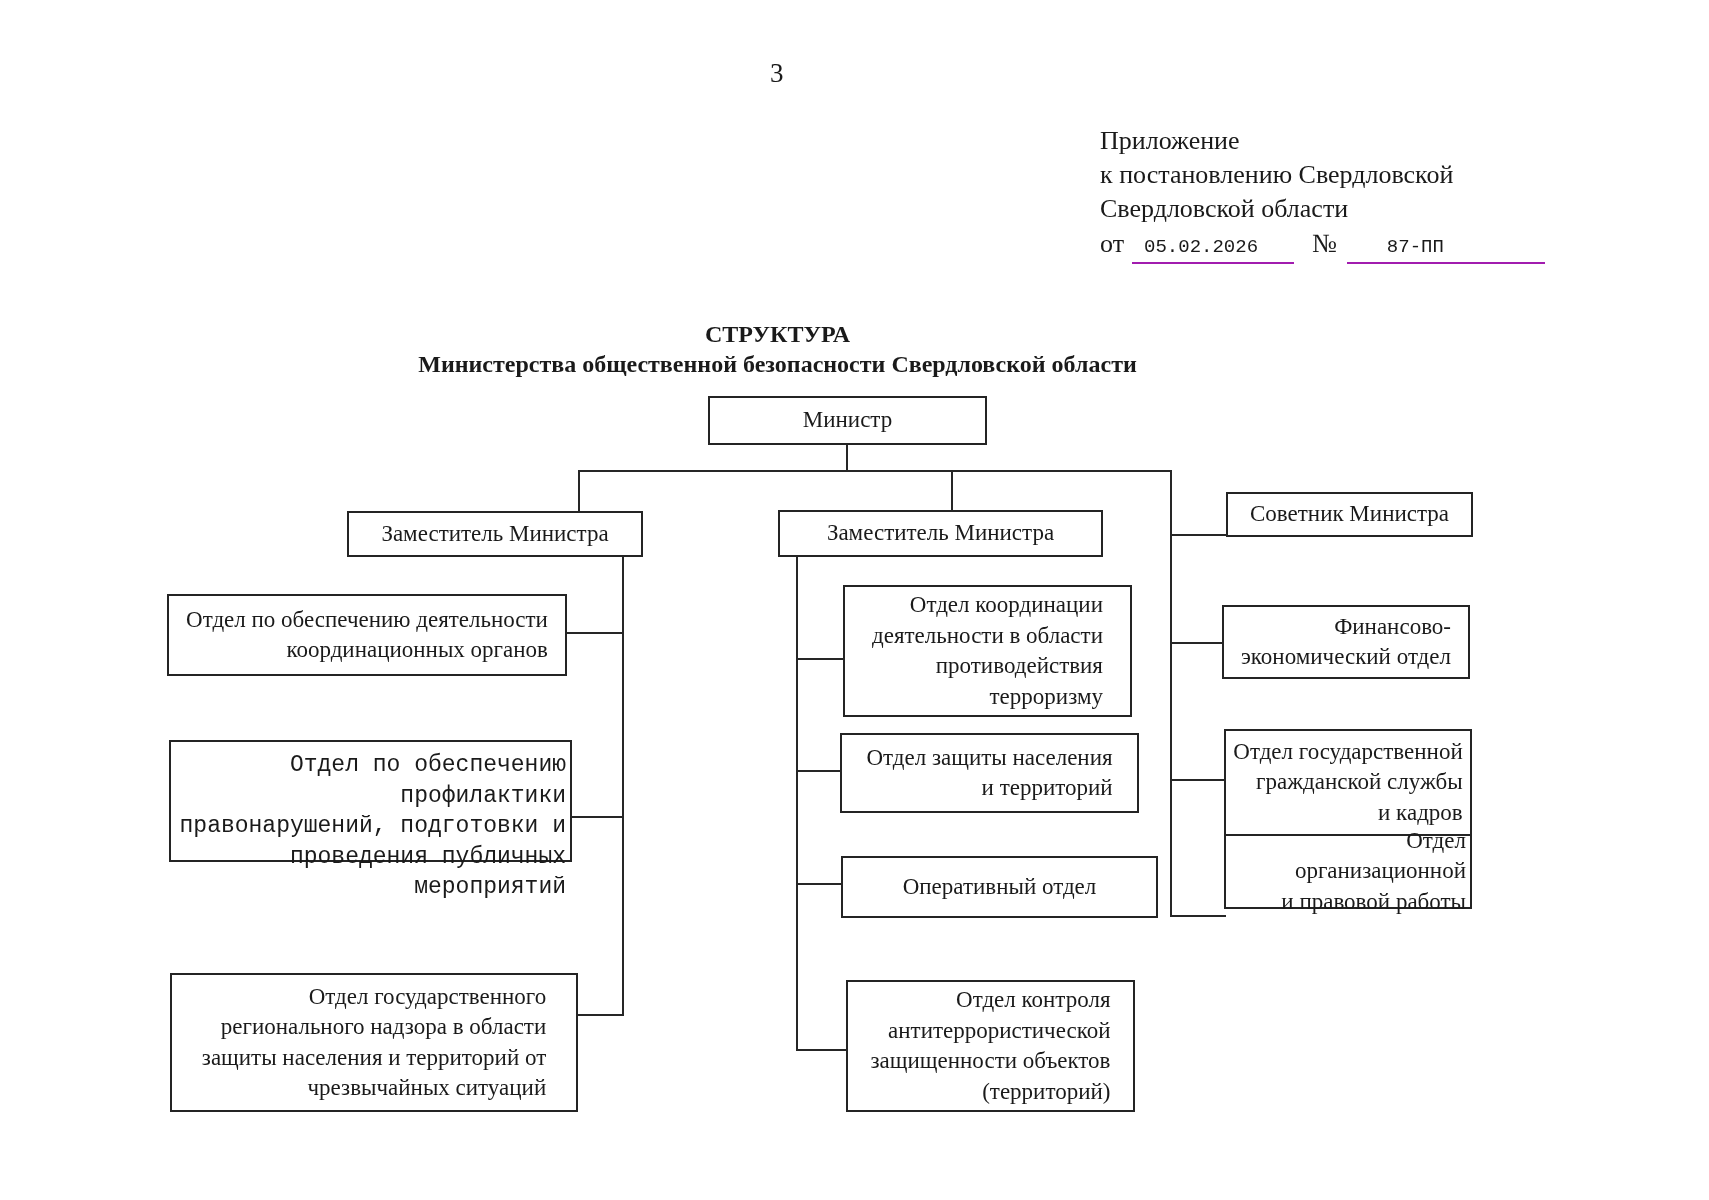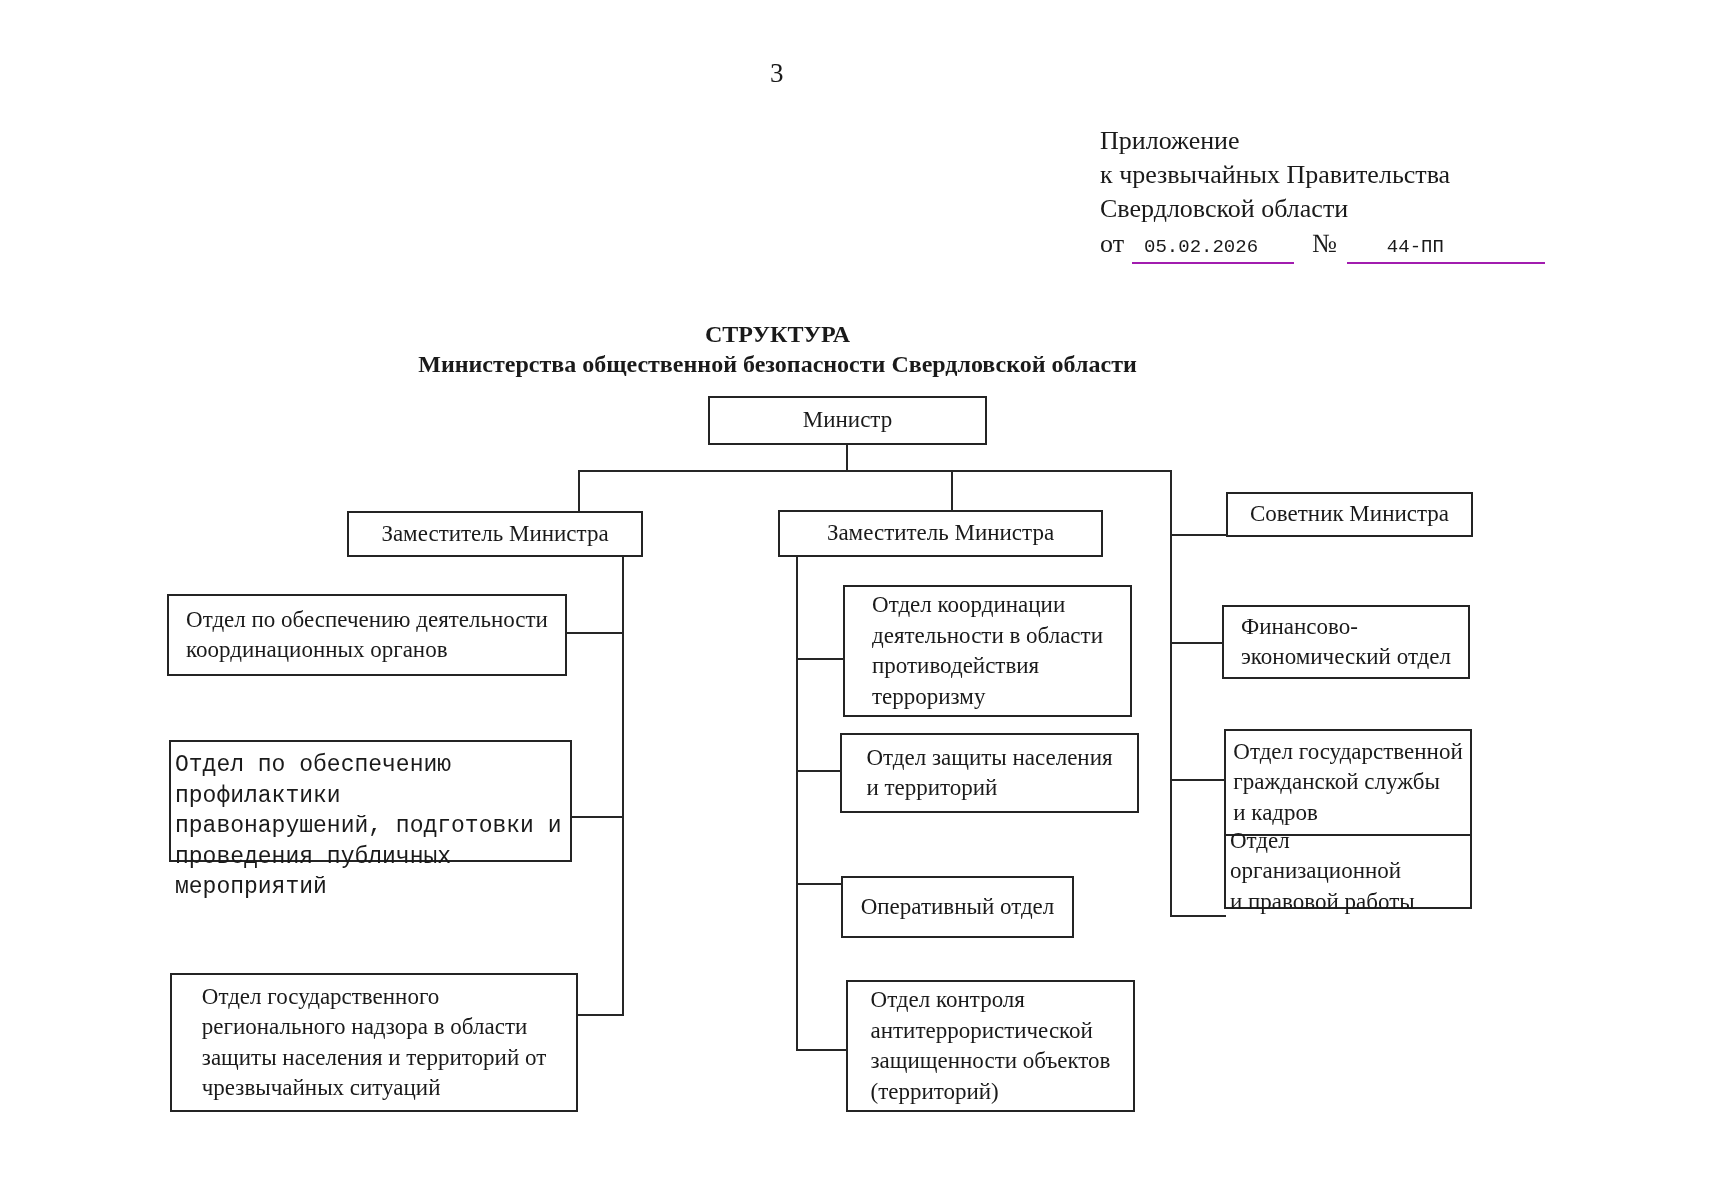--- a/index.html
+++ b/index.html
@@ -19,38 +19,38 @@
   .fill.date{width:150px;padding-left:12px;margin-left:8px;}
   .fill.num{width:158px;padding-left:40px;margin-left:10px;}
   .nosign{margin-left:18px;}
   .title-line{
     position:absolute;left:320px;width:915px;text-align:center;
     font-weight:bold;font-size:24px;line-height:28px;
   }
   .node{
     position:absolute;box-sizing:border-box;border:2px solid #242424;background:#ffffff;
     display:flex;align-items:center;justify-content:center;
-    text-align:left;white-space:pre-line;font-size:23px;line-height:30.5px;
+    text-align:right;white-space:pre-line;font-size:23px;line-height:30.5px;
     padding:2px 4px;
   }
   .node.top-align{align-items:flex-start;padding-top:8px;}
   .cline{position:absolute;background:#262626;}
 </style>
 </head>
 <body>
 
 <div class="page">
 
   <div class="pagenum">3</div>
 
   <div class="appendix">
     <div>Приложение</div>
-    <div>к чрезвычайных Правительства</div>
+    <div>к постановлению Свердловской</div>
     <div>Свердловской области</div>
-    <div class="doc-ref"><span>от</span><span class="fill date">05.02.2026</span><span class="nosign">№</span><span class="fill num">44-ПП</span></div>
+    <div class="doc-ref"><span>от</span><span class="fill date">05.02.2026</span><span class="nosign">№</span><span class="fill num">87-ПП</span></div>
   </div>
 
   <div class="title-line" style="top:320px;">СТРУКТУРА</div>
   <div class="title-line" style="top:350px;">Министерства общественной безопасности Свердловской области</div>
 
   <div class="node" style="left:708px;top:396px;width:279px;height:49px;">Министр</div>
 
   <div class="node" style="left:347px;top:511px;width:296px;height:46px;">Заместитель Министра</div>
 
   <div class="node" style="left:778px;top:510px;width:325px;height:47px;">Заместитель Министра</div>
@@ -70,21 +70,21 @@
 чрезвычайных ситуаций</div>
 
   <div class="node" style="left:843px;top:585px;width:289px;height:132px;">Отдел координации
 деятельности в области
 противодействия
 терроризму</div>
 
   <div class="node" style="left:840px;top:733px;width:299px;height:80px;">Отдел защиты населения
 и территорий</div>
 
-  <div class="node" style="left:841px;top:876px;width:233px;height:62px;">Оперативный отдел</div>
+  <div class="node" style="left:841px;top:856px;width:317px;height:62px;">Оперативный отдел</div>
 
   <div class="node" style="left:846px;top:980px;width:289px;height:132px;">Отдел контроля
 антитеррористической
 защищенности объектов
 (территорий)</div>
 
   <div class="node" style="left:1222px;top:605px;width:248px;height:74px;">Финансово-
 экономический отдел</div>
 
   <div class="node" style="left:1224px;top:729px;width:248px;height:107px;">Отдел государственной

